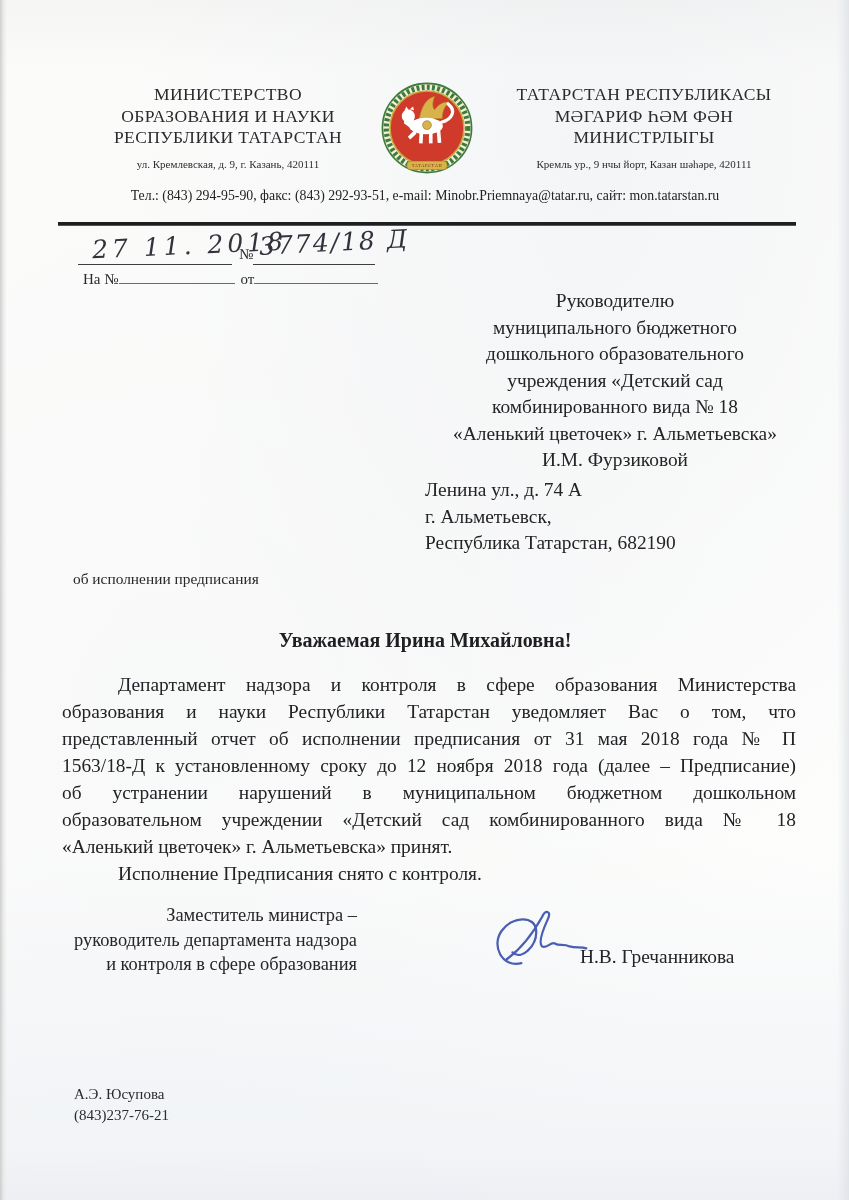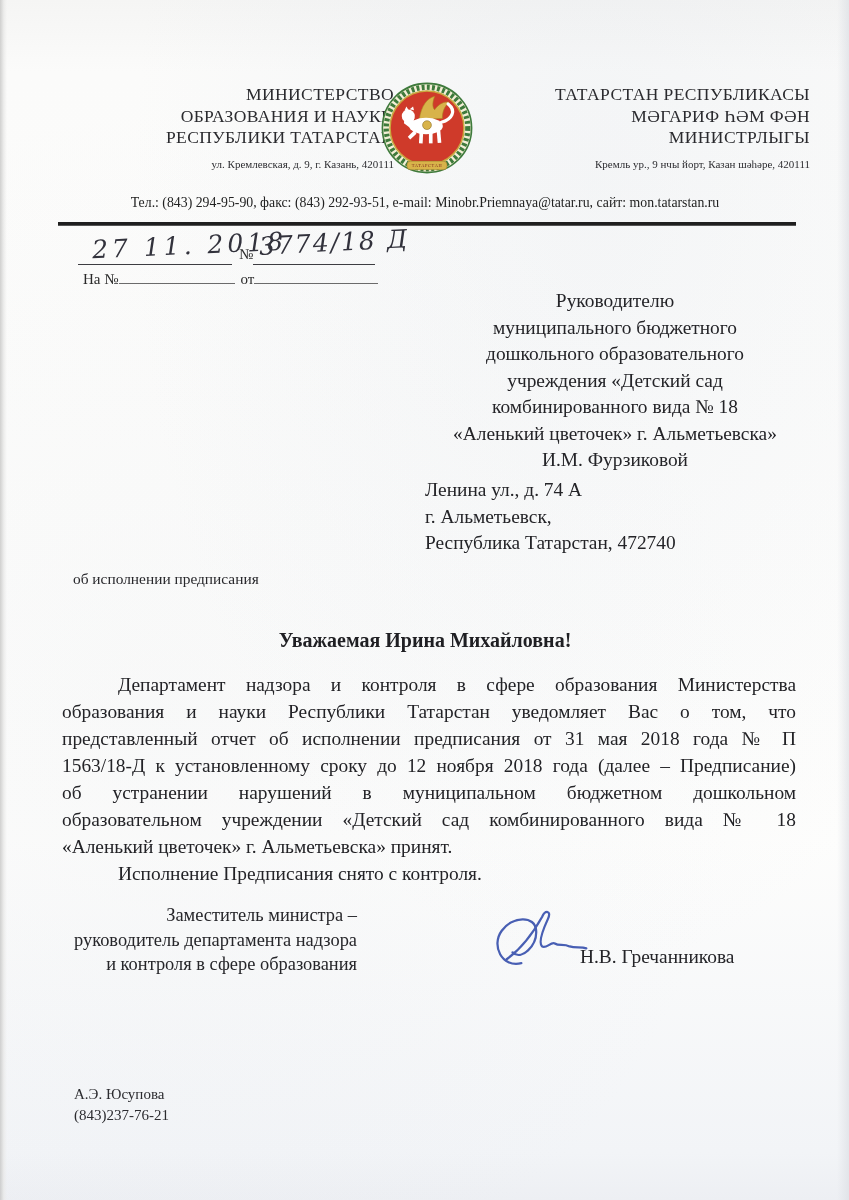--- a/index.html
+++ b/index.html
@@ -14,21 +14,21 @@
       radial-gradient(ellipse at 70% 15%, rgba(208,216,228,0.18), transparent 55%),
       radial-gradient(ellipse at 20% 60%, rgba(220,224,230,0.15), transparent 60%),
       linear-gradient(180deg,#f5f5f4 0%,#fbfbfa 6%,#fdfdfc 70%,#f2f4f7 96%,#edeff3 100%);
   }
   .page::before{content:"";position:absolute;left:0;top:0;bottom:0;width:7px;
     background:linear-gradient(90deg,#c2c2c1,#e9e9e8 55%,rgba(255,255,255,0));opacity:.75;}
   .page::after{content:"";position:absolute;right:0;top:0;bottom:0;width:12px;
     background:linear-gradient(270deg,#dcdfe4,rgba(255,255,255,0));opacity:.7;}
   .abs{position:absolute;}
   
-  .hdr-col{width:332px;text-align:right;}
+  .hdr-col{width:332px;text-align:center;}
   .hdr-line{font-size:17.5px;line-height:21.5px;letter-spacing:.4px;color:#2a2a2e;}
   .hdr-addr{margin-top:9px;font-size:11px;color:#2e2e32;}
   
   .contact{width:734px;text-align:center;font-size:13.8px;color:#222;}
   .rule{height:3px;background:#1f1f1f;box-shadow:0 1px 0 #555;}
   
   .hand{font-family:"DejaVu Serif",serif;font-style:italic;color:#32323c;white-space:nowrap;}
   .hw-date{font-size:25px;letter-spacing:4px;transform:rotate(-2.5deg);}
   .hw-num{font-size:25px;letter-spacing:2px;transform:rotate(-3deg);}
   .uline{border-bottom:1.6px solid #3d3d42;height:1px;}
@@ -89,21 +89,21 @@
     </svg>
   </div>
 
   <div class="abs hdr-col" style="left:478px;top:84px;">
     <div class="hdr-line">ТАТАРСТАН РЕСПУБЛИКАСЫ</div>
     <div class="hdr-line">МӘГАРИФ ҺӘМ ФӘН</div>
     <div class="hdr-line">МИНИСТРЛЫГЫ</div>
     <div class="hdr-addr">Кремль ур., 9 нчы йорт, Казан шәһәре, 420111</div>
   </div>
 
-  <div class="abs contact" style="left:58px;top:195px;font-family:Liberation Serif, serif;">Тел.: (843) 294-95-90, факс: (843) 292-93-51, e-mail: Minobr.Priemnaya@tatar.ru, сайт: mon.tatarstan.ru</div>
+  <div class="abs contact" style="left:58px;top:188px;font-family:Liberation Serif, serif;">Тел.: (843) 294-95-90, факс: (843) 292-93-51, e-mail: Minobr.Priemnaya@tatar.ru, сайт: mon.tatarstan.ru</div>
 
   <div class="abs rule" style="left:58px;top:222px;width:738px;"></div>
 
   <div class="abs hand hw-date" style="left:92px;top:231px;">27 11. 2018</div>
   <div class="abs uline" style="left:78px;top:263px;width:154px;"></div>
   <div class="abs plain" style="left:239px;top:246px;">№</div>
   <div class="abs hand hw-num" style="left:259px;top:228px;">3774/18 Д</div>
   <div class="abs uline" style="left:253px;top:263px;width:122px;"></div>
 
   <div class="abs" style="left:83px;top:270px;white-space:nowrap;">
@@ -116,21 +116,21 @@
     <div>дошкольного образовательного</div>
     <div>учреждения «Детский сад</div>
     <div>комбинированного вида № 18</div>
     <div>«Аленький цветочек» г. Альметьевска»</div>
     <div>И.М. Фурзиковой</div>
   </div>
 
   <div class="abs recip" style="left:425px;top:477px;">
     <div>Ленина ул., д. 74 А</div>
     <div>г. Альметьевск,</div>
-    <div>Республика Татарстан, 472740</div>
+    <div>Республика Татарстан, 682190</div>
   </div>
 
   <div class="abs subject" style="left:73px;top:568px;">
     <div>об исполнении предписания</div>
   </div>
 
   <div class="abs salut" style="left:58px;top:629px;">Уважаемая Ирина Михайловна!</div>
 
   <div class="abs body-text" style="left:62px;top:671px;">
     <div class="jline jline-first">Департамент надзора и контроля в сфере образования Министерства</div>

